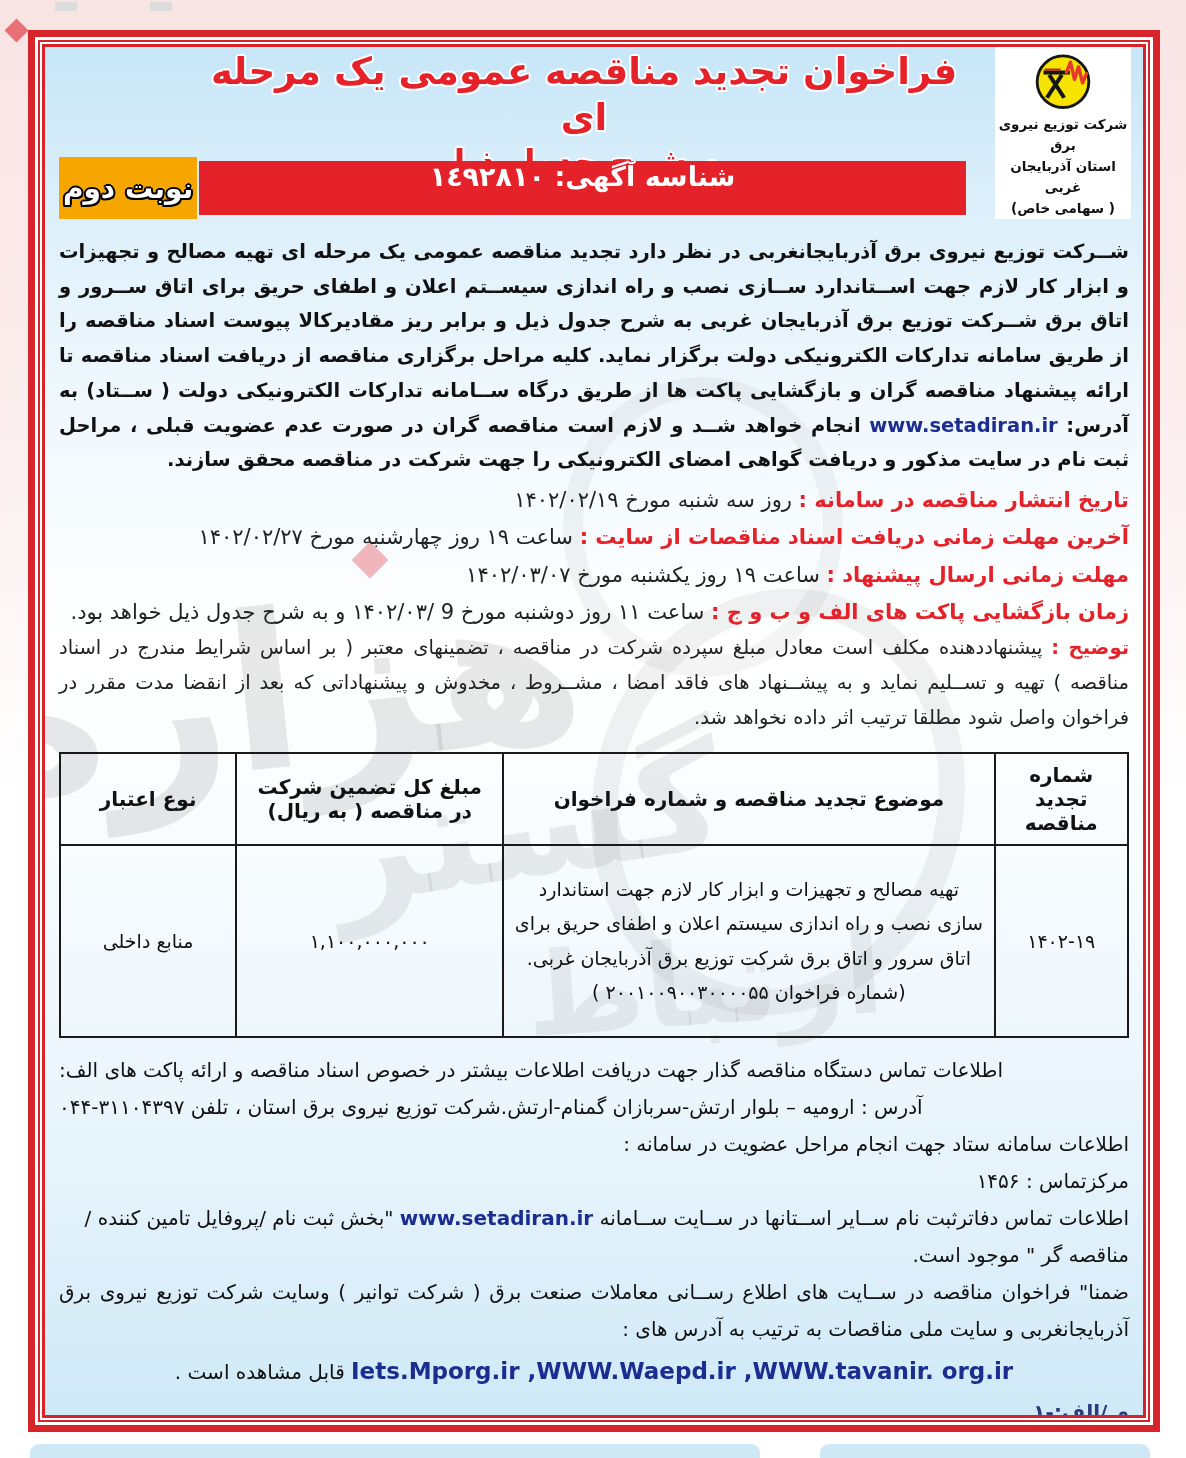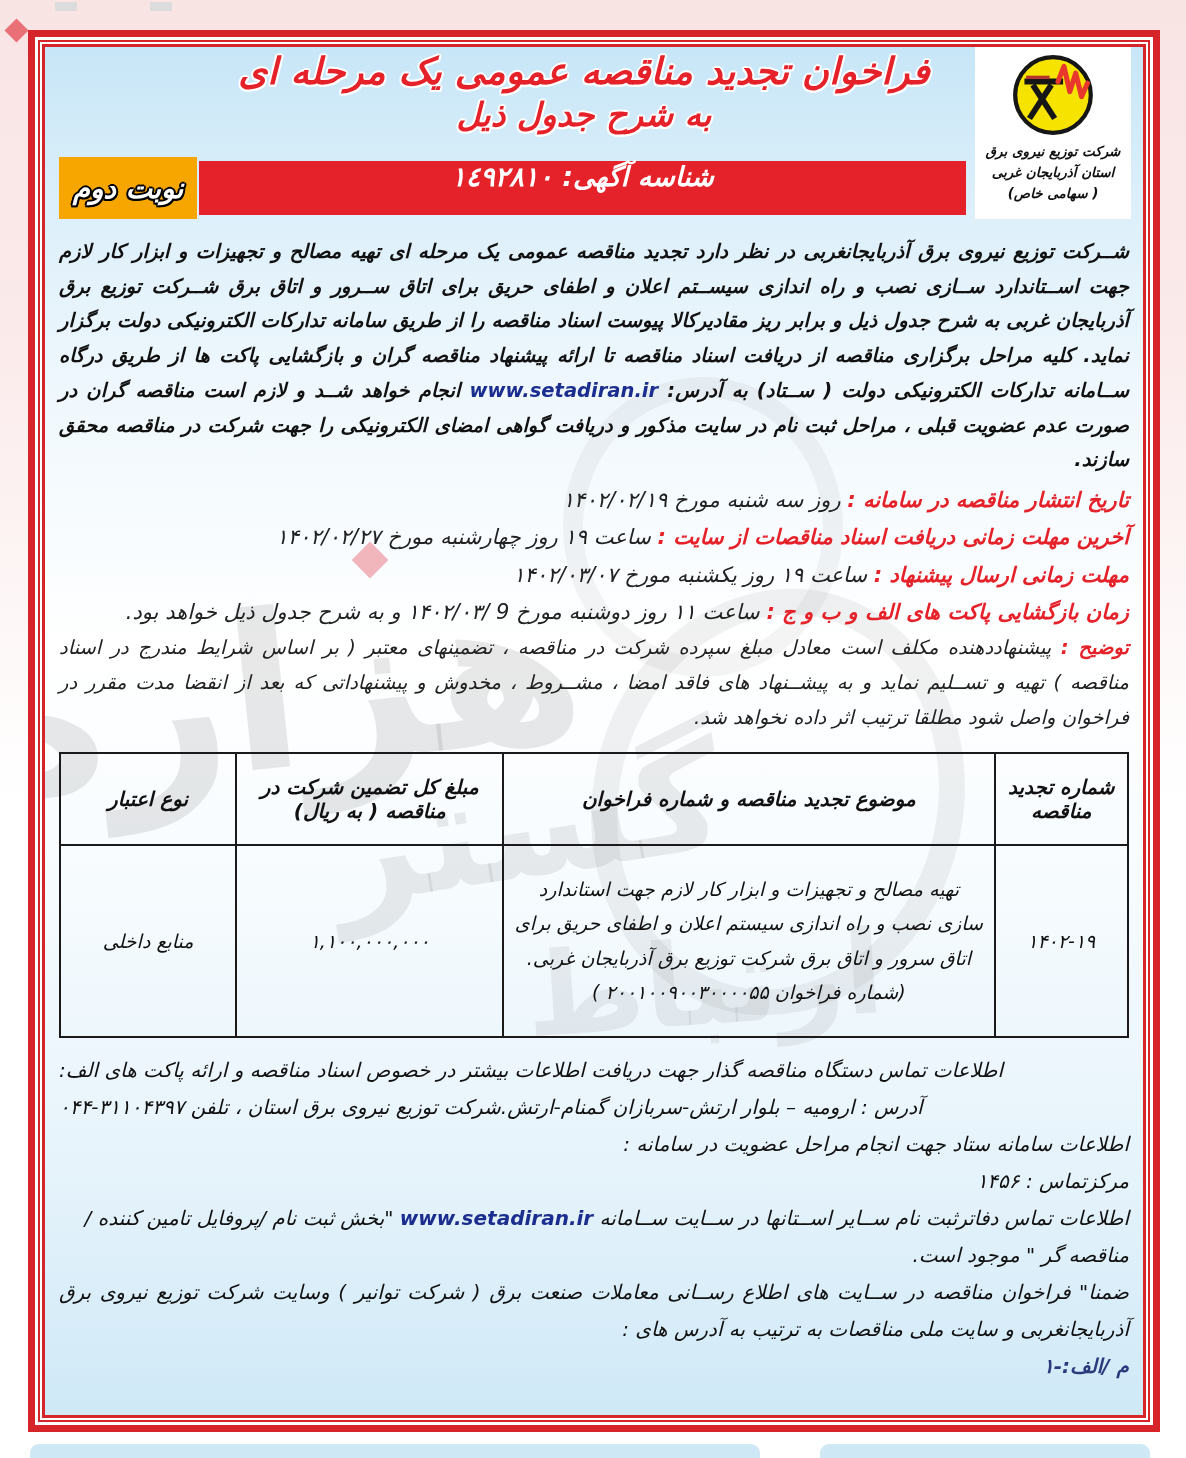--- a/index.html
+++ b/index.html
@@ -14,24 +14,24 @@
 
   .frame  { position:absolute; left:28px; top:30px; width:1132px; height:1402px; border:7px solid #d6242b; padding:3px; background:#fff; }
   .frame2 { height:100%; border:2px solid #d6242b; padding:2px; }
   .frame3 { height:100%; border:3px solid #d6242b; position:relative; overflow:hidden;
     background:linear-gradient(180deg,#c7e6f7 0%,#daeefa 10%,#f0f8fd 26%,#ffffff 44%,#f6fbfe 62%,#e6f3fb 82%,#cfe9f7 100%); }
 
   .wm { position:absolute; z-index:0; color:rgba(110,110,110,0.16); font-weight:900; pointer-events:none; }
   .wm-circle { position:absolute; z-index:0; border:26px solid rgba(120,120,120,0.10); border-radius:50%; pointer-events:none; }
   .wm-diamond { position:absolute; z-index:0; width:26px; height:26px; background:#efa3ab; transform:rotate(45deg); opacity:.8; }
 
-  .content { position:relative; z-index:1; padding:0 14px;font-style:italic; }
+  .content { position:relative; z-index:1; padding:0 14px; }
 
   .header { position:relative; height:172px; }
-  .logo-box { position:absolute; right:-2px; top:-2px; width:156px; height:174px; background:#fff;
+  .logo-box { position:absolute; right:-2px; top:-2px; width:136px; height:174px; background:#fff;
     display:flex; flex-direction:column; align-items:center; padding-top:8px; }
   .logo-svg { width:84px; height:84px; }
   .logo-caption { margin-top:4px; font-size:13.5px; font-weight:700; color:#111; text-align:center; line-height:1.55; }
   .title-wrap { position:absolute; right:165px; left:145px; top:2px; text-align:center; }
   .title-l1 { font-size:37px; font-weight:900; color:#e52129; letter-spacing:-1px; line-height:1.25;
     text-shadow:2px 0 0 #fff,-2px 0 0 #fff,0 2px 0 #fff,0 -2px 0 #fff,1.5px 1.5px #fff,-1.5px -1.5px #fff,1.5px -1.5px #fff,-1.5px 1.5px #fff; }
   .title-l2 { font-size:33px; font-weight:900; color:#e52129; letter-spacing:-1px; line-height:1.2;
     text-shadow:2px 0 0 #fff,-2px 0 0 #fff,0 2px 0 #fff,0 -2px 0 #fff,1.5px 1.5px #fff,-1.5px -1.5px #fff,1.5px -1.5px #fff,-1.5px 1.5px #fff; }
   .ad-bar { position:absolute; left:140px; right:163px; top:114px; height:54px; background:#e52129;
     display:flex; align-items:flex-start; justify-content:center; color:#fff; font-size:27px; font-weight:800; }
@@ -147,19 +147,20 @@
       </tbody>
           </table>
 
       <div class="contact">
         <div class="c-center">اطلاعات تماس دستگاه مناقصه گذار جهت دریافت اطلاعات بیشتر در خصوص اسناد مناقصه و ارائه پاکت های الف:</div>
         <div class="c-center">آدرس : ارومیه – بلوار ارتش-سربازان گمنام-ارتش.شرکت توزیع نیروی برق استان ،  تلفن ۳۱۱۰۴۳۹۷-۰۴۴</div>
         <div class="c-right">اطلاعات سامانه ستاد جهت انجام مراحل عضویت در سامانه :</div>
         <div class="c-right">مرکزتماس : ۱۴۵۶</div>
         <div class="c-right"><span>اطلاعات تماس دفاترثبت نام ســایر اســتانها در ســایت ســامانه </span><span class="link-blue">www.setadiran.ir</span><span> "بخش ثبت نام /پروفایل تامین کننده /مناقصه گر " موجود است.</span></div>
         <div class="extra-par">ضمنا" فراخوان مناقصه در ســایت های اطلاع رســانی معاملات صنعت برق ( شرکت توانیر ) وسایت شرکت توزیع نیروی برق آذربایجانغربی و سایت ملی مناقصات  به ترتیب به آدرس های :</div>
+        <div class="urls-line"><span class="url-text">Iets.Mporg.ir  ,WWW.Waepd.ir   ,WWW.tavanir. org.ir</span><span> قابل مشاهده است .</span></div>
         <div class="ref-line">م /الف:-۱</div>
       </div>
 
     </div>
   </div>
  </div>
 </div>
 
 </body></html>

